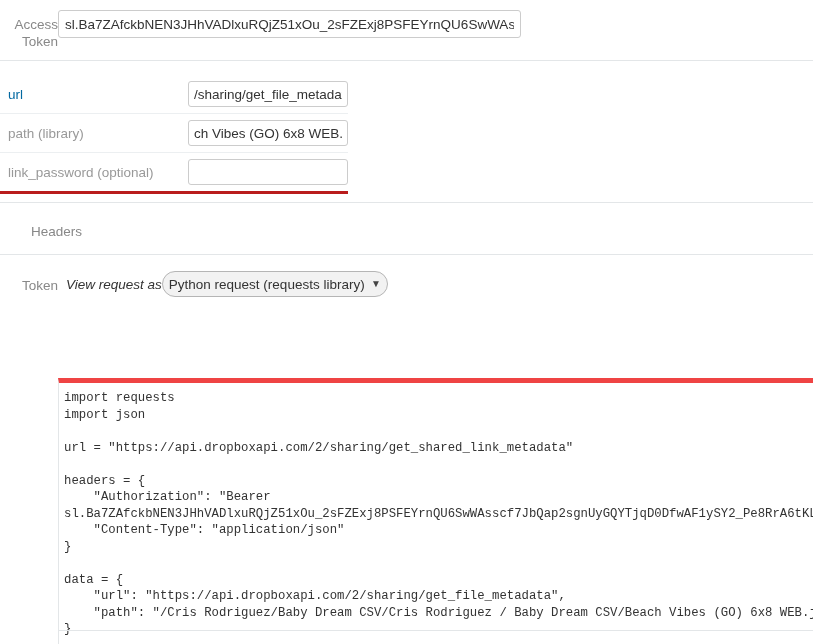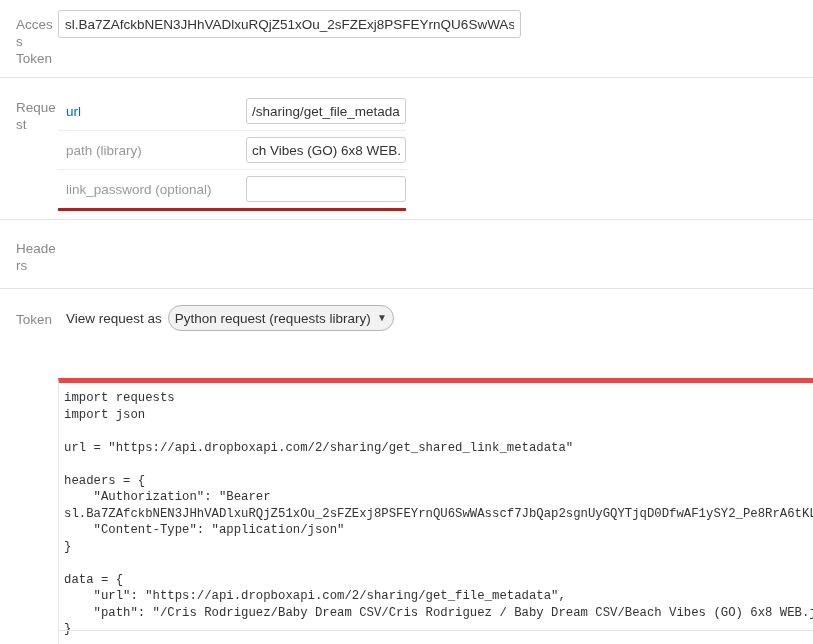--- a/index.html
+++ b/index.html
@@ -23,22 +23,22 @@
     display: flex;
     align-items: flex-start;
     box-sizing: border-box;
   }
   .row-label {
     width: 58px;
     flex: 0 0 58px;
     color: #888888;
     font-size: 13.5px;
     line-height: 17px;
-    text-align: left;
-    padding-left: 16px;
+    text-align: right;
+    padding-left: 0;
     box-sizing: border-box;
     word-break: break-word;
   }
   .section-body {
     flex: 1 1 auto;
     min-width: 0;
   }
   .hr {
     width: 100%;
     height: 1px;
@@ -135,39 +135,40 @@
     margin-right: 6px;
     cursor: pointer;
     line-height: 16px;
   }
 
   
   #headers-section {
     padding-top: 14px;
     padding-bottom: 14px;
     align-items: center;
+    margin-left: 24px;
   }
   #headers-section .row-label { padding-top: 6px; }
 
   
   #code-section {
     padding-top: 16px;
     padding-bottom: 6px;
     align-items: flex-start;
   }
   #code-section .row-label { padding-top: 6px; }
   .view-as-line {
     display: flex;
     align-items: center;
     padding-left: 8px;
   }
   .view-as-label {
     color: #333333;
     font-size: 13.5px;
-    margin-right: 6px;
+    font-style: italic;
   }
   .code-select {
     font-family: "Liberation Sans", sans-serif;
     font-size: 13.5px;
     color: #333333;
     background: #f2f2f2;
     border: 1px solid #b5b5b5;
     border-radius: 13px;
     padding: 3px 22px 3px 6px;
     height: 26px;
@@ -228,21 +229,20 @@
 
 <div class="section" id="access-token-section">
   <div class="row-label">Access Token</div>
   <div class="section-body">
     <input class="token-input" type="text" value="sl.Ba7ZAfckbNEN3JHhVADlxuRQjZ51xOu_2sFZExj8PSFEYrnQU6SwWAsscf7JbQ" style="">
   </div>
 </div>
 <div class="hr"></div>
 
 <div class="section" id="request-section">
-  <div class="row-label">Request</div>
   <div class="section-body">
 
     <div class="param-table">
 
       <div class="param-row">
         <div class="param-name filled">url</div>
         <div class="param-field">
           <input class="param-input" type="text" value="/sharing/get_file_metadata" style="">
         </div>
       </div>

